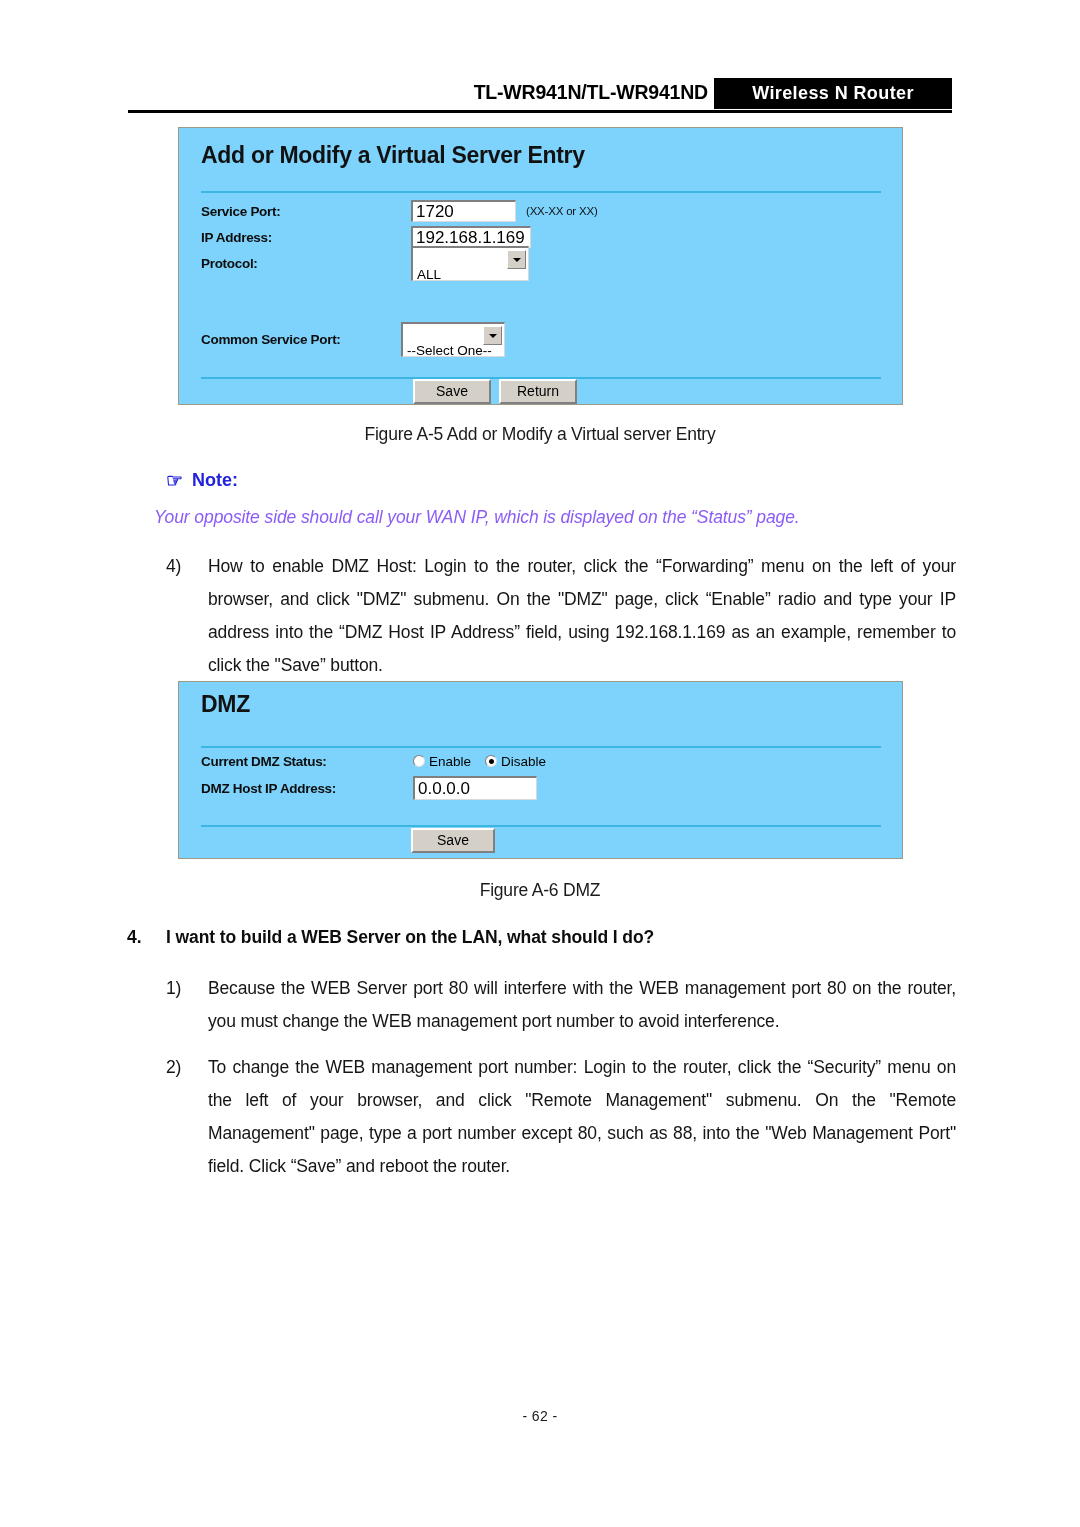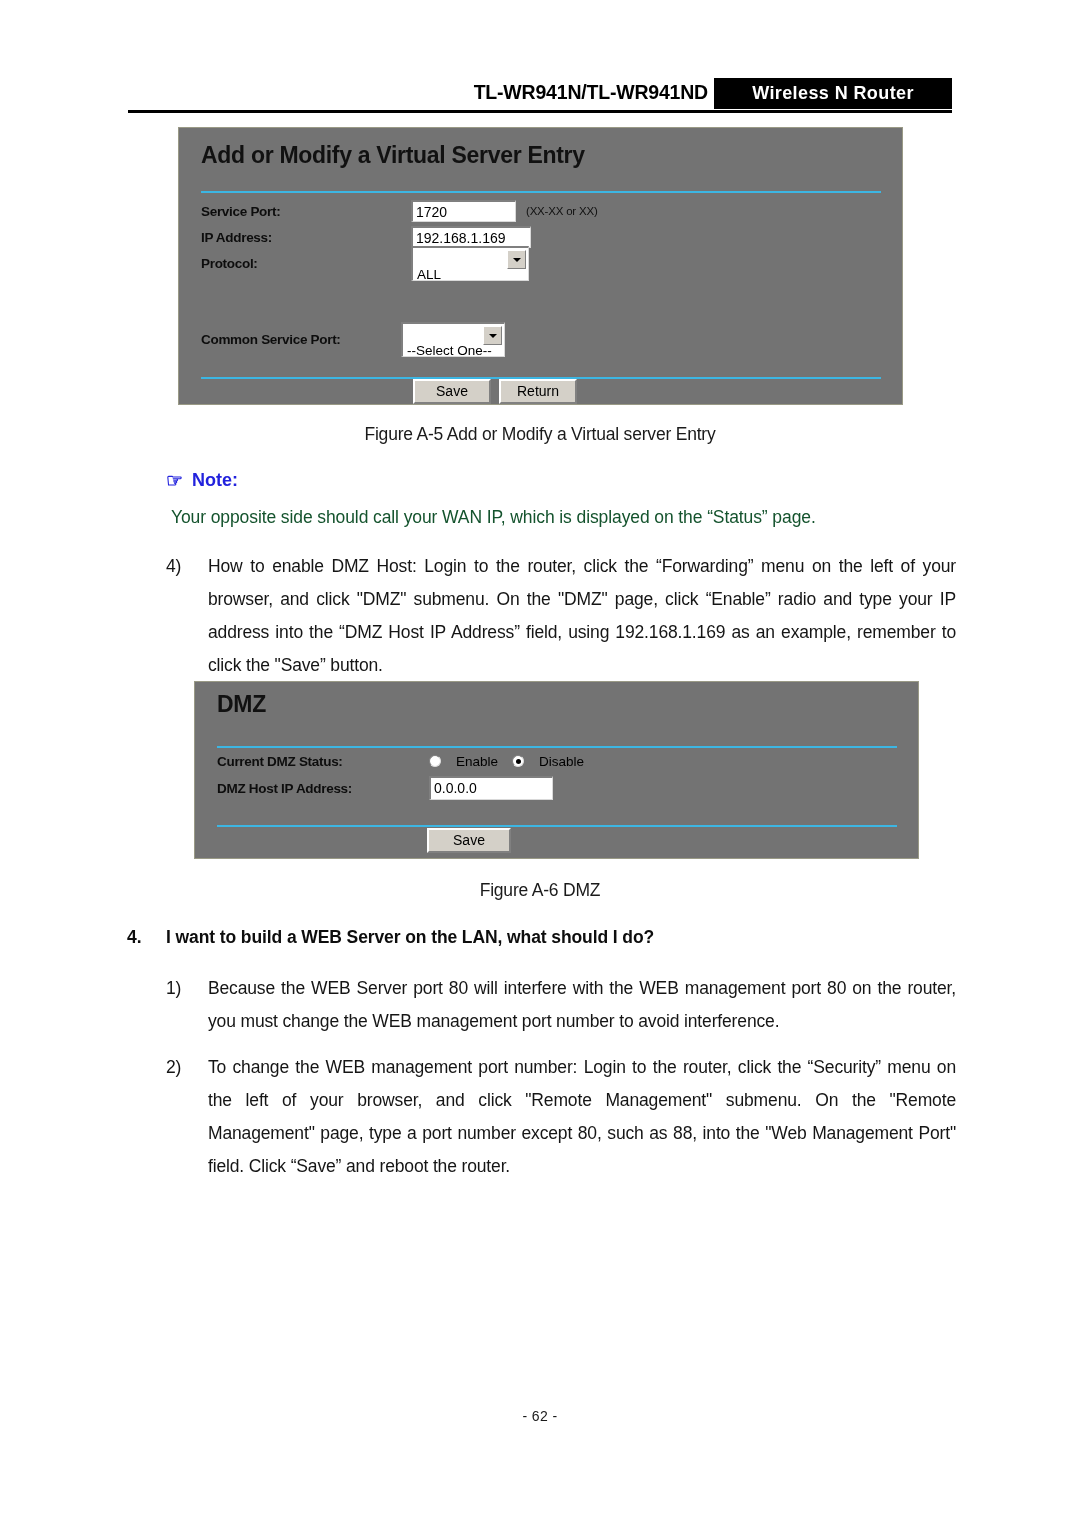--- a/index.html
+++ b/index.html
@@ -53,21 +53,21 @@
     left: 128px;
     top: 110px;
     width: 824px;
     height: 3px;
     background: #000000;
   }
 
   
   .router-panel {
     position: absolute;
-    background: #737373;
+    background: #7dd3fc;
     border: 1px solid #9a9a86;
     box-sizing: border-box;
   }
   .panel-title {
     font-size: 23px;
     font-weight: bold;
     letter-spacing: -0.3px;
     color: #111111;
   }
   .panel-hr {
@@ -118,21 +118,21 @@
 
   
   .txt {
     background: #ffffff;
     border-top: 2px solid #7f7f7f;
     border-left: 2px solid #7f7f7f;
     border-right: 1px solid #d9d9d9;
     border-bottom: 1px solid #d9d9d9;
     box-sizing: border-box;
     font-family: "Liberation Sans", sans-serif;
-    font-size: 14px;
+    font-size: 17px;
     line-height: 20px;
     padding: 0 3px;
     color: #000000;
     height: 22px;
   }
   .sel {
     position: relative;
     background: #ffffff;
     border-top: 2px solid #7f7f7f;
     border-left: 2px solid #7f7f7f;
@@ -191,21 +191,21 @@
 
   .radio-group {
     display: flex;
     align-items: center;
     gap: 14px;
     font-size: 13.5px;
   }
   .radio-item {
     display: flex;
     align-items: center;
-    gap: 15px;
+    gap: 4px;
     white-space: nowrap;
   }
   .radio-dot {
     width: 12px;
     height: 12px;
     border-radius: 50%;
     background: #ffffff;
     border-top: 1.5px solid #7f7f7f;
     border-left: 1.5px solid #7f7f7f;
     border-right: 1px solid #dddddd;
@@ -221,21 +221,21 @@
     top: 50%;
     width: 5px;
     height: 5px;
     margin: -2.5px 0 0 -2.5px;
     border-radius: 50%;
     background: #000000;
   }
 
   
   #panel-dmz {
-    left: 194px;
+    left: 178px;
     top: 681px;
     width: 725px;
     height: 178px;
   }
   #panel-dmz .panel-title {
     position: absolute;
     left: 22px;
     top: 9px;
   }
   #panel-dmz .hr-top {
@@ -270,25 +270,26 @@
     align-items: center;
     gap: 9px;
   }
   .note-hand {
     font-size: 19px;
     line-height: 1;
     color: #2222dd;
   }
   .note-body {
     position: absolute;
-    left: 171px;
+    left: 154px;
     font-size: 17.5px;
-    color: #14532d;
+    color: #8b5cf6;
     letter-spacing: -0.1px;
     white-space: nowrap;
+    font-style: italic;
   }
 
   .numbered {
     position: absolute;
     left: 166px;
     width: 790px;
     font-size: 17.5px;
     line-height: 33px;
     color: #151515;
     text-align: justify;

